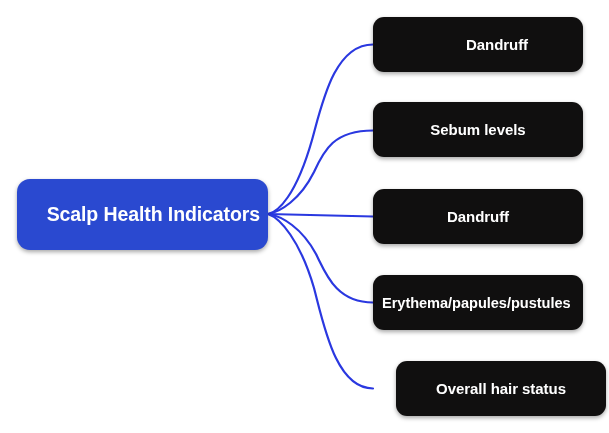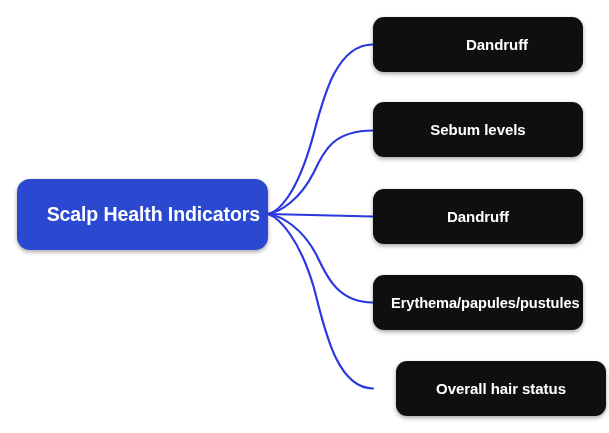--- a/index.html
+++ b/index.html
@@ -63,21 +63,21 @@
   }
   .branch-label {
     color: #ffffff;
     font-size: 15px;
     font-weight: bold;
     white-space: nowrap;
     letter-spacing: -0.05px;
   }
   .branch-node.overflow {
     justify-content: flex-start;
-    padding-left: 18px;
+    padding-left: 9px;
     align-items: center;
   }
   .branch-node.overflow .branch-label {
     font-size: 14.6px;
   }
   .n0 { top: 17px; padding-left: 48px; }
   .n1 { top: 102px; }
   .n2 { top: 189px; }
   .n3 { top: 275px; }
   .n4 { top: 361px; margin-left: 23px; }

